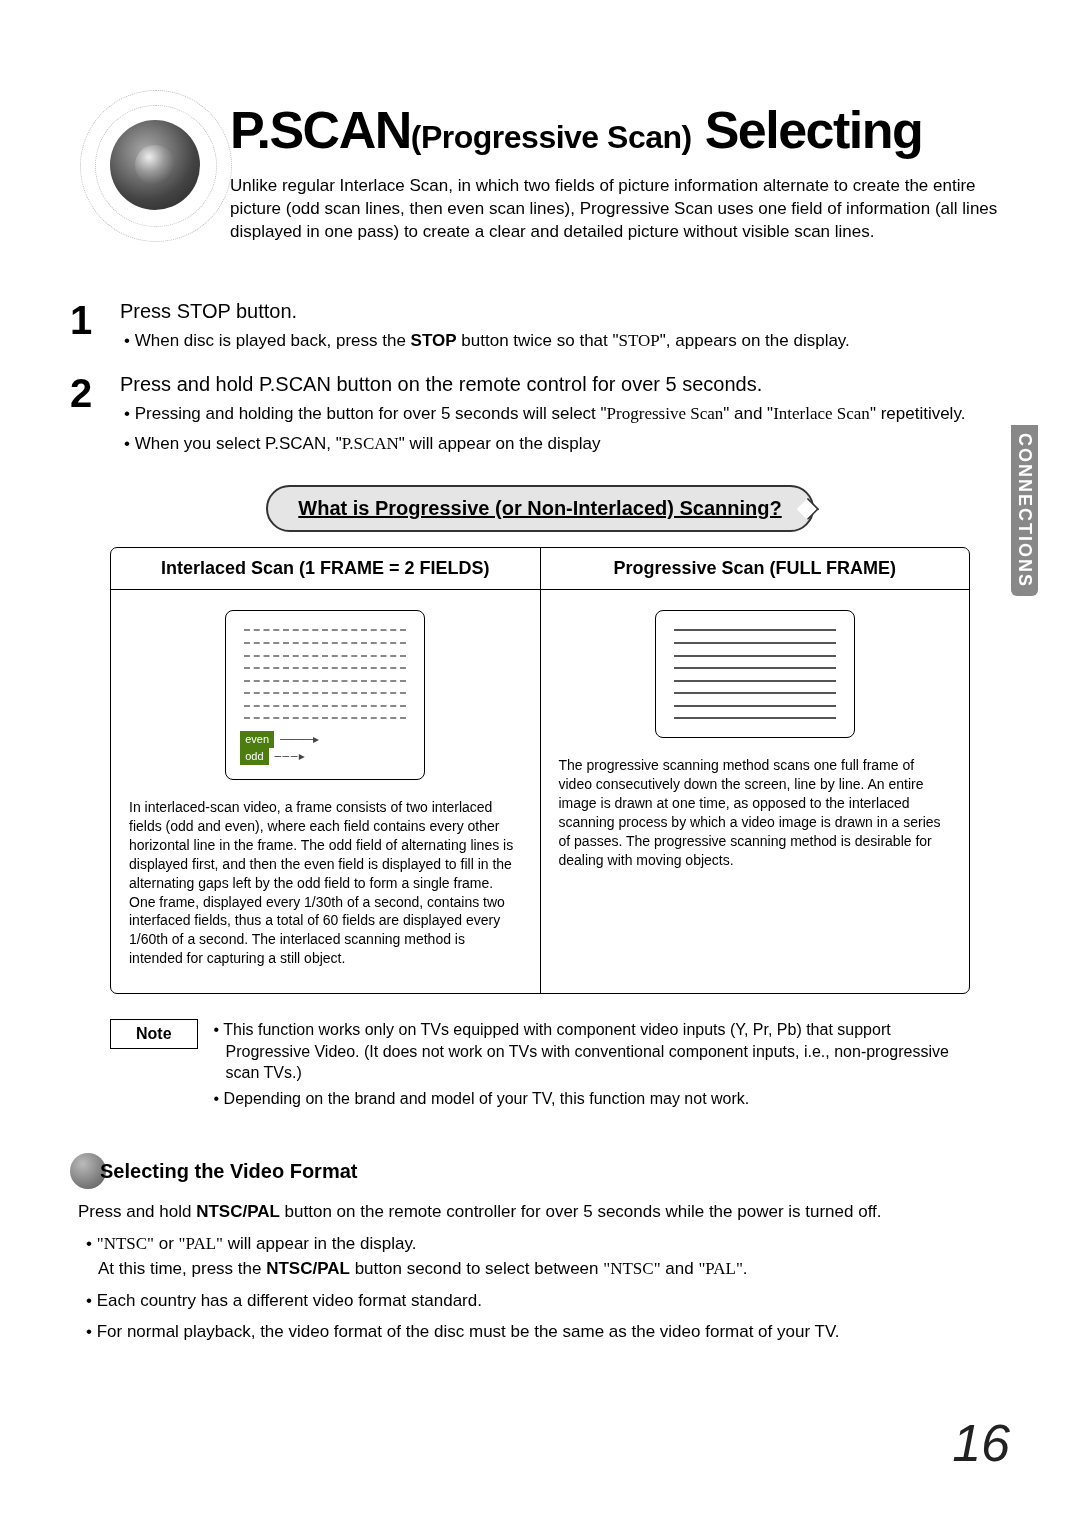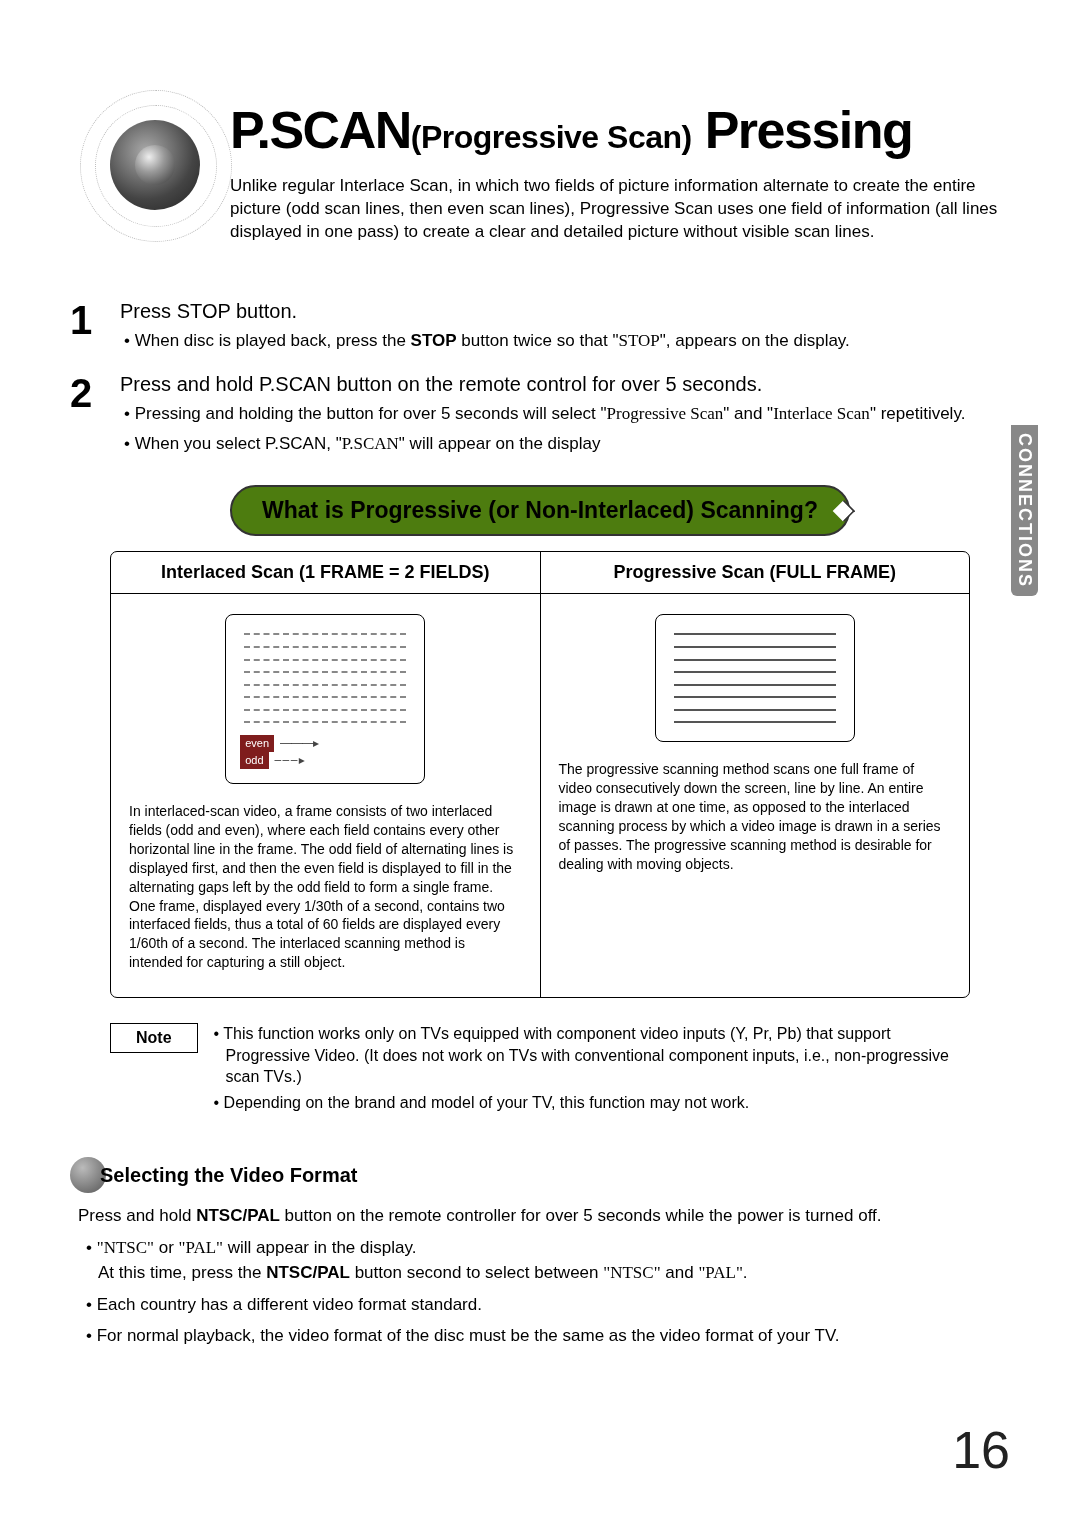--- a/index.html
+++ b/index.html
@@ -71,24 +71,25 @@
 
   .section-pill-wrap {
     display: flex;
     justify-content: center;
     margin: 30px 0 15px 0;
   }
   .section-pill {
     border: 2px solid #333;
     border-radius: 999px;
     padding: 10px 30px;
-    font-size: 23px;
-    font-weight: bold;
-    background: #4d7c0f;
-    position: relative;
+    font-size: 20px;
+    font-weight: bold;
+    background: #e5e5e5;
+    position: relative;
+    text-decoration: underline;
   }
   .section-pill::after {
     content: "";
     position: absolute;
     right: -4px;
     top: 50%;
     transform: translateY(-50%) rotate(45deg);
     width: 14px; height: 14px;
     border-top: 2px solid #333;
     border-right: 2px solid #333;
@@ -140,21 +141,21 @@
     padding: 4px;
   }
   .row-dashed { border-top: 2px dashed #888; height: 0; }
   .row-solid  { border-top: 2px solid  #555; height: 0; }
   .tv-labels {
     text-align: left;
     margin-top: 8px;
     font-size: 12px;
   }
   .tv-labels .lab {
-    background: #7f1d1d; color: #fff; padding: 1px 5px; margin-right: 6px;
+    background: #4d7c0f; color: #fff; padding: 1px 5px; margin-right: 6px;
     display: inline-block; font-size: 11px;
   }
   .tv-labels .arrow-dash { letter-spacing: -1px; color:#444; }
 
   .note-row {
     display: flex;
     margin: 25px 40px 0 40px;
     font-size: 16px;
     line-height: 1.35;
   }
@@ -205,42 +206,43 @@
     font-size: 18px;
     background: #888;
     color: #fff;
     letter-spacing: 2px;
     padding: 8px 3px;
     border-radius: 0 0 6px 6px;
   }
   .page-num {
     position: absolute;
     right: 70px;
-    bottom: 48px;
+    bottom: 55px;
     font-size: 52px;
     font-weight: 400;
     color: #222;
+    font-style: italic;
   }
 </style>
 </head>
 <body>
 
 <div class="page">
 
   <div class="side-tab">CONNECTIONS</div>
 
   <div class="header-area">
     <div class="speaker-graphic">
       <div class="ring r1"></div>
       <div class="ring r2"></div>
       <div class="ring r3"></div>
       <div class="ring r4"></div>
     </div>
     <div class="title">
-      <span class="big">P.SCAN</span><span class="sub">(Progressive Scan)</span><span class="big"> Pressing</span>
+      <span class="big">P.SCAN</span><span class="sub">(Progressive Scan)</span><span class="big"> Selecting</span>
     </div>
     <div class="intro">Unlike regular Interlace Scan, in which two fields of picture information alternate to create the entire picture (odd scan lines, then even scan lines), Progressive Scan uses one field of information (all lines displayed in one pass) to create a clear and detailed picture without visible scan lines.</div>
   </div>
 
   <div class="step-row">
     <div class="step-num">1</div>
     <div class="step-body">
       <div class="step-head">Press STOP button.</div>
       <div class="step-sub">
         <span>When disc is played back, press the </span><b>STOP</b><span> button twice so that "</span><span class="serif">STOP</span><span>", appears on the display.</span>

